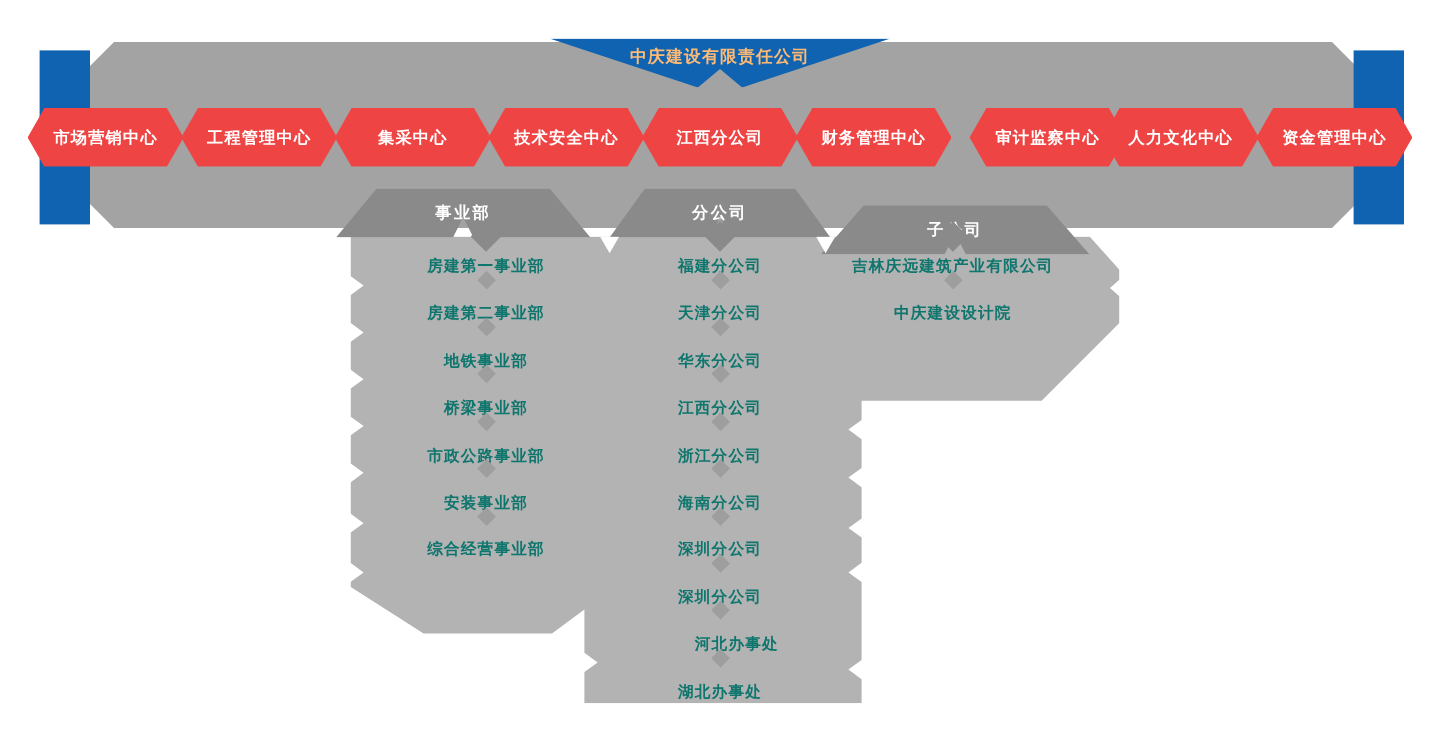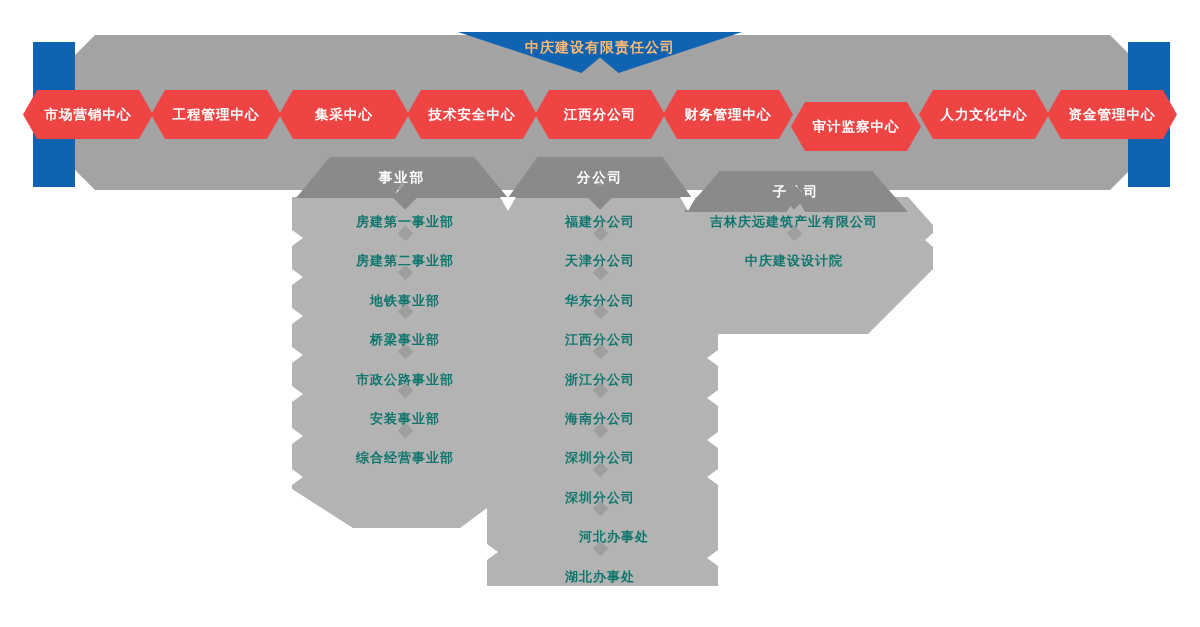--- a/index.html
+++ b/index.html
@@ -83,26 +83,26 @@
   <span>中庆建设有限责任公司</span>
 </div>
 
 <div id="chevron-row">
     <div class="abs chev" style="left: 23px;">市场营销中心</div>
     <div class="abs chev" style="left: 151px;">工程管理中心</div>
     <div class="abs chev" style="left: 279px;">集采中心</div>
     <div class="abs chev" style="left: 407px;">技术安全中心</div>
     <div class="abs chev" style="left: 535px;">江西分公司</div>
     <div class="abs chev" style="left: 663px;">财务管理中心</div>
-    <div class="abs chev" style="left: 791px; margin-top: 12px;">审计监察中心</div>
+    <div class="abs chev" style="left: 808px;">审计监察中心</div>
     <div class="abs chev" style="left: 919px;">人力文化中心</div>
     <div class="abs chev" style="left: 1047px;">资金管理中心</div>
   </div>
 <div id="sections">
-    <div class="abs sec-header" style="left: 296px; top: 157px; width: 212px;">事业部</div>
+    <div class="abs sec-header" style="left: 280px; top: 157px; width: 212px;">事业部</div>
     <div class="abs hdr-diamond" style="left: 396px; top: 188px;"></div>
     <div class="abs org-item" style="left: 275px; top: 213px;">房建第一事业部</div>
     <div class="abs item-diamond" style="left: 399.5px; top: 227.5px;"></div>
     <div class="abs org-item" style="left: 275px; top: 252.4px;">房建第二事业部</div>
     <div class="abs item-diamond" style="left: 399.5px; top: 266.9px;"></div>
     <div class="abs org-item" style="left: 275px; top: 291.8px;">地铁事业部</div>
     <div class="abs item-diamond" style="left: 399.5px; top: 306.3px;"></div>
     <div class="abs org-item" style="left: 275px; top: 331.2px;">桥梁事业部</div>
     <div class="abs item-diamond" style="left: 399.5px; top: 345.7px;"></div>
     <div class="abs org-item" style="left: 275px; top: 370.6px;">市政公路事业部</div>

